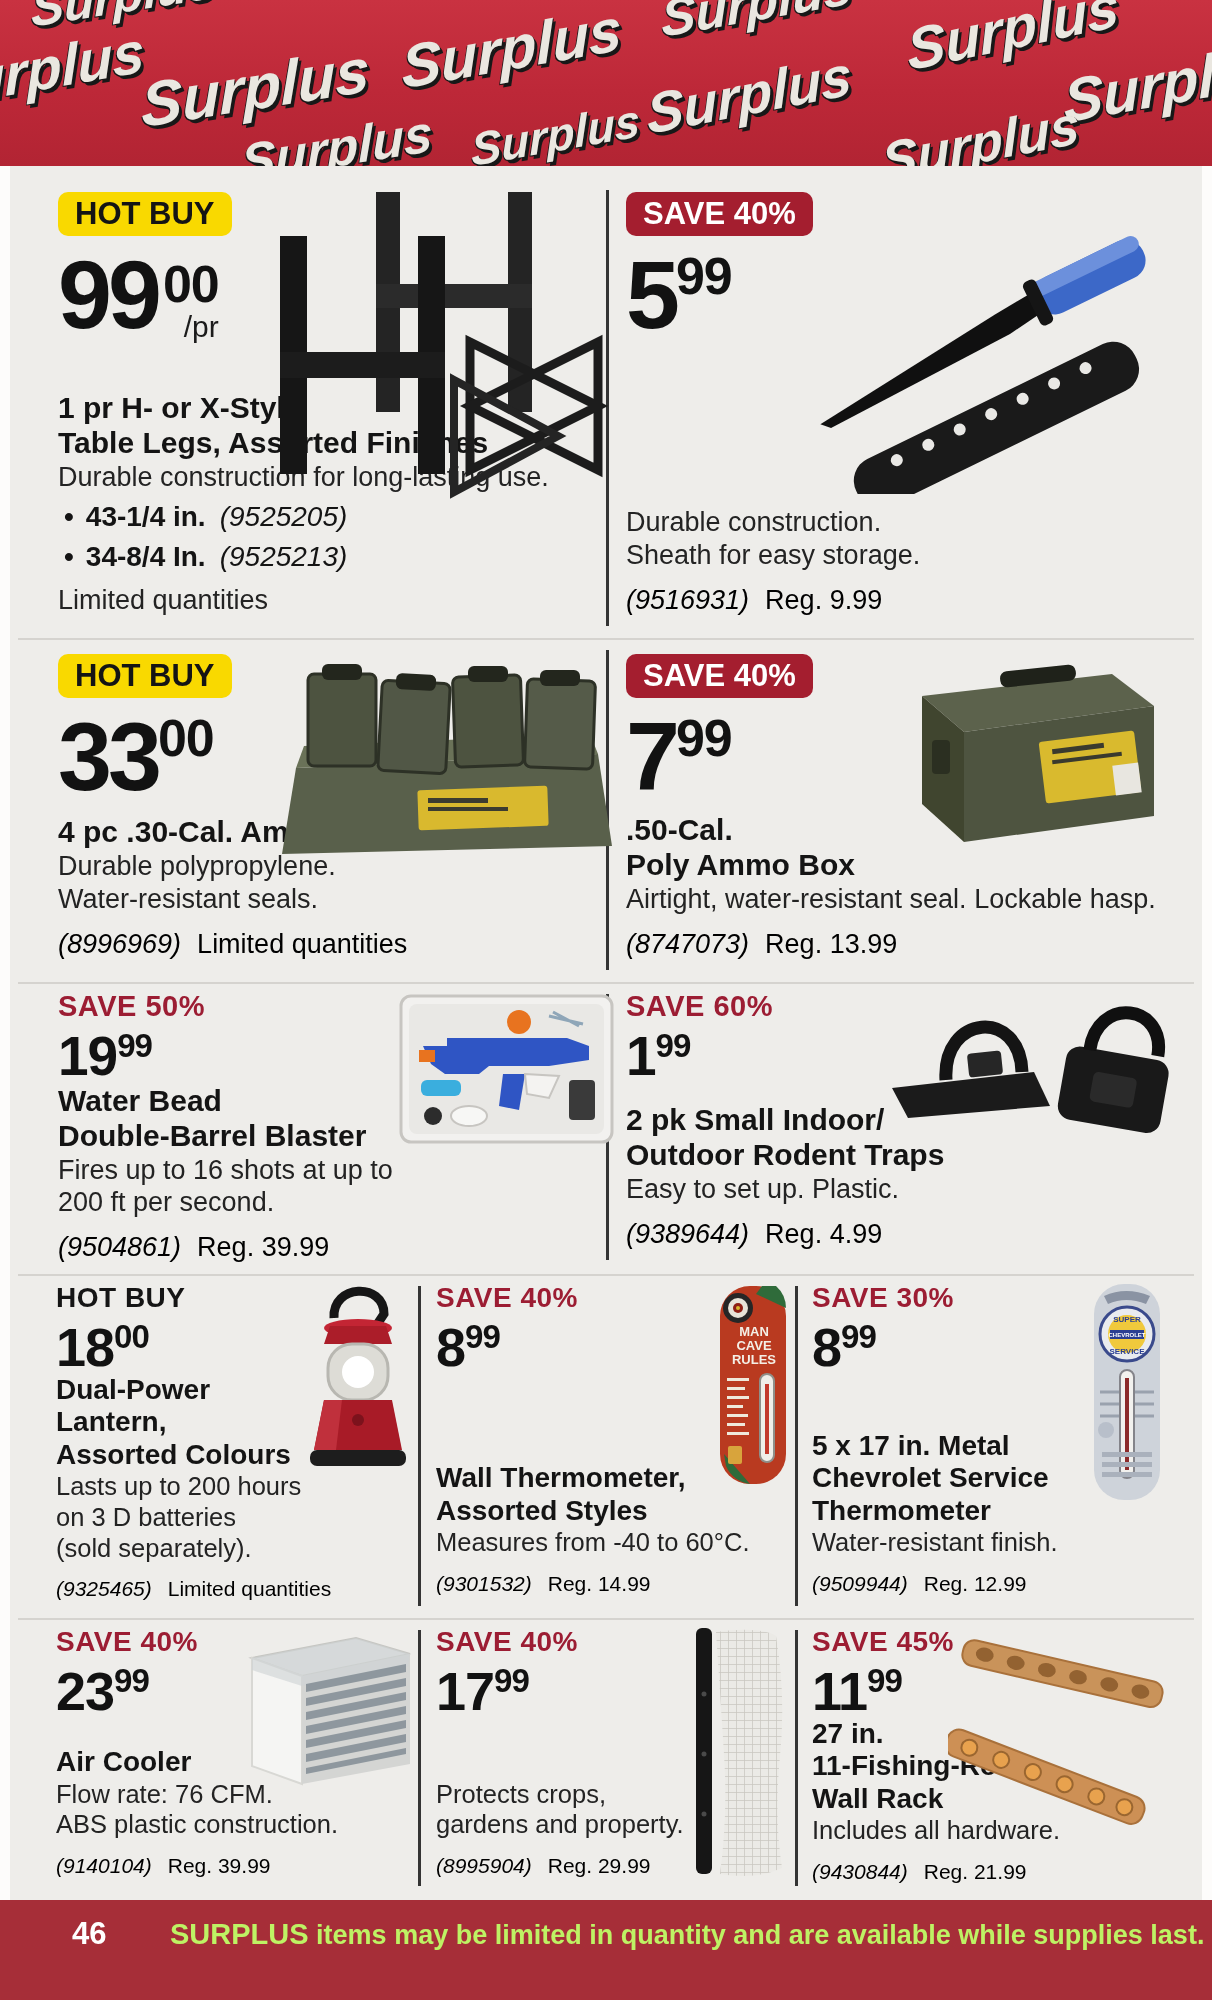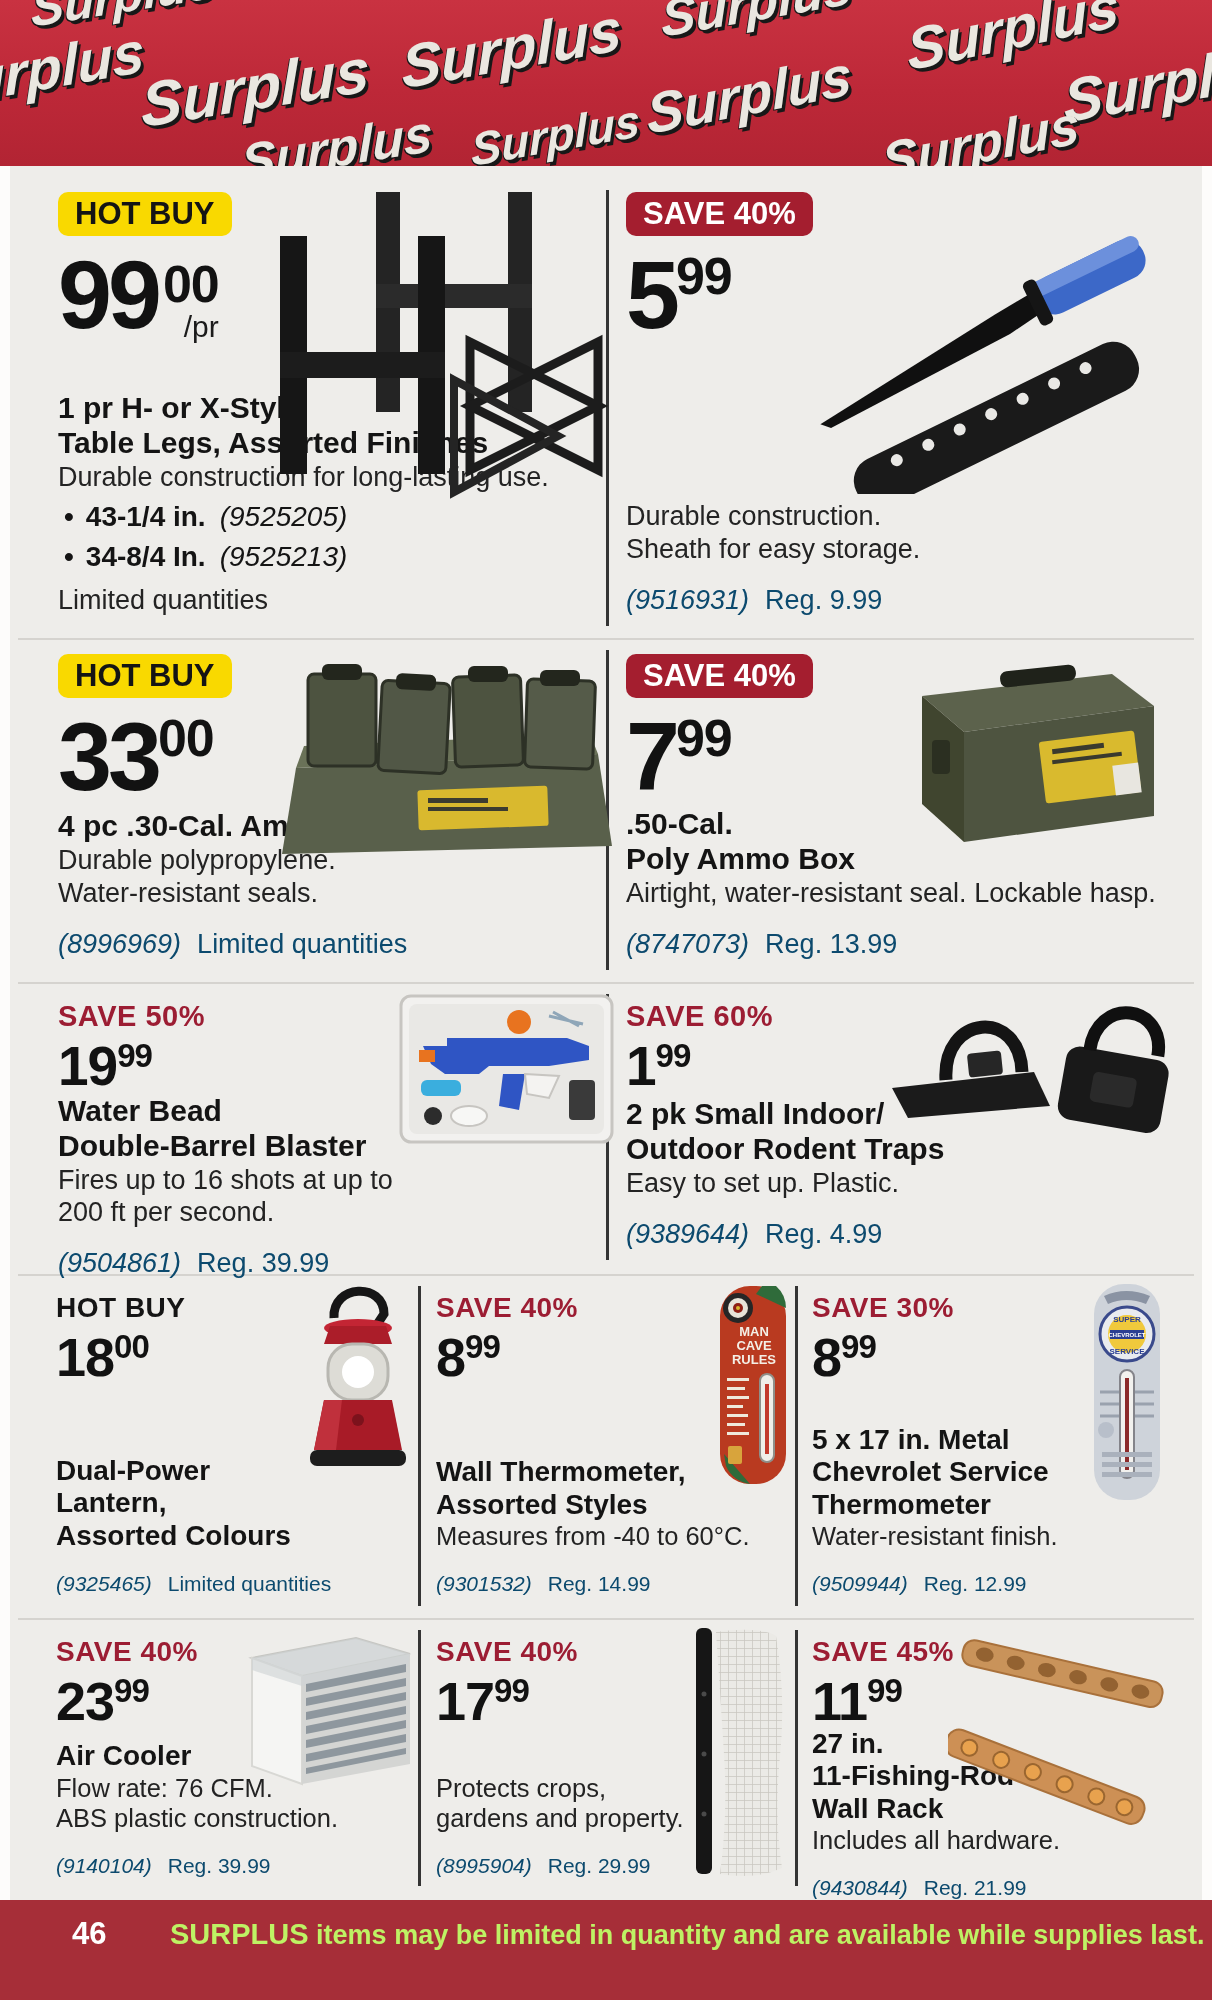--- a/index.html
+++ b/index.html
@@ -13,36 +13,36 @@
            text-shadow:3px 4px 0 #181818,1px 1px 0 #181818,-1px 1px 0 #181818;}
   
   .vline{position:absolute;width:3px;background:#343434;}
   .hline{position:absolute;height:2px;background:#d5d3cf;left:18px;width:1176px;}
   
   .cell{position:absolute;display:flex;flex-direction:column;align-items:flex-start;}
   .pl18{padding-left:18px}.pl8{padding-left:8px}
   .badge-pill{margin-top:10px;border-radius:10px;padding:4px 17px;font-size:31px;font-weight:bold;line-height:1.15;}
   .badge-yellow{background:#f9d900;color:#141414;}
   .badge-red{background:#a41e2f;color:#ffffff;}
-  .badge-text{margin-top:12px;font-size:29px;font-weight:bold;color:#9c1d33;letter-spacing:.5px;}
+  .badge-text{margin-top:2px;font-size:29px;font-weight:bold;color:#9c1d33;letter-spacing:.5px;}
   .badge-black{color:#151515;}
   .price{color:#121212;font-weight:bold;}
   .price-lg{font-size:97px;line-height:.92;letter-spacing:-4px;margin-top:14px;}
   .price-lg .cents{font-size:52px;letter-spacing:-1px;vertical-align:34px;}
   .price-md{font-size:55px;line-height:1;letter-spacing:-1px;margin-top:6px;}
   .price-md .cents{font-size:33px;vertical-align:18px;}
   .supcol{display:inline-flex;flex-direction:column;vertical-align:top;margin-top:8px;margin-left:5px;}
   .supcol .cents{font-size:52px;letter-spacing:-1px;line-height:1;}
   .supcol .unit{font-size:30px;font-weight:normal;letter-spacing:0;line-height:1.1;align-self:flex-end;color:#1c1c1c;}
   .textblock{margin-top:auto;padding-bottom:16px;}
   .title div{white-space:nowrap;}
   .title{font-size:30px;font-weight:bold;color:#141414;line-height:1.16;}
   .desc{font-size:27px;color:#232323;line-height:1.2;}
   .desc div{white-space:nowrap;}
-  .item{font-size:27px;color:#0c4a6e;margin-top:20px;white-space:nowrap;}
+  .item{font-size:27px;color:#000000;margin-top:14px;white-space:nowrap;}
   .code{font-style:italic;}
   .inote{margin-left:16px;}
   .small .title{font-size:28px}.small .desc{font-size:25.5px}.small .item{font-size:21px}
   .small .badge-text{font-size:28px}.small .price-md{font-size:54px}
   .bullets{margin-top:8px;}
   .bullet{display:flex;align-items:baseline;font-size:28px;margin-top:8px;white-space:nowrap;}
   .dot{margin:0 12px 0 6px;font-weight:bold;}
   .bsize{font-weight:bold;}
   .bcode{font-style:italic;margin-left:14px;}
   .note{font-size:27px;margin-top:12px;color:#232323;}
@@ -282,20 +282,25 @@
       <circle cx="56" cy="138" r="6" fill="#7c121c"></circle>
       <rect x="8" y="168" width="96" height="16" rx="7" fill="#1d1d1d"></rect>
     </svg>
     <div class="badge-text badge-black">HOT BUY</div>
     <div class="price price-md"><span>18</span><span class="cents">00</span></div>
     <div class="textblock">
       <div class="title">
         <div>Dual-Power</div>
         <div>Lantern,</div>
         <div>Assorted Colours</div>
+      </div>
+      <div class="desc">
+        <div>Lasts up to 200 hours</div>
+        <div>on 3 D batteries</div>
+        <div>(sold separately).</div>
       </div>
       <div class="item"><span class="code">(9325465)</span><span class="inote">Limited quantities</span></div>
     </div>
   </div>
 
   <div class="cell small pl8" style="left:428px;top:1280px;width:360px;height:332px;">
     <svg class="pimg" style="right:6px;top:4px;" width="74" height="202" viewBox="0 0 74 202">
       <rect x="4" y="2" width="66" height="198" rx="30" fill="#b93a20"></rect>
       <path d="M46,2 h14 a30,30 0 0 1 10,22 l-30,-14 z" fill="#2f6b3a"></path>
       <path d="M10,182 a30,30 0 0 0 24,18 l-26,-30 z" fill="#2f6b3a"></path>

